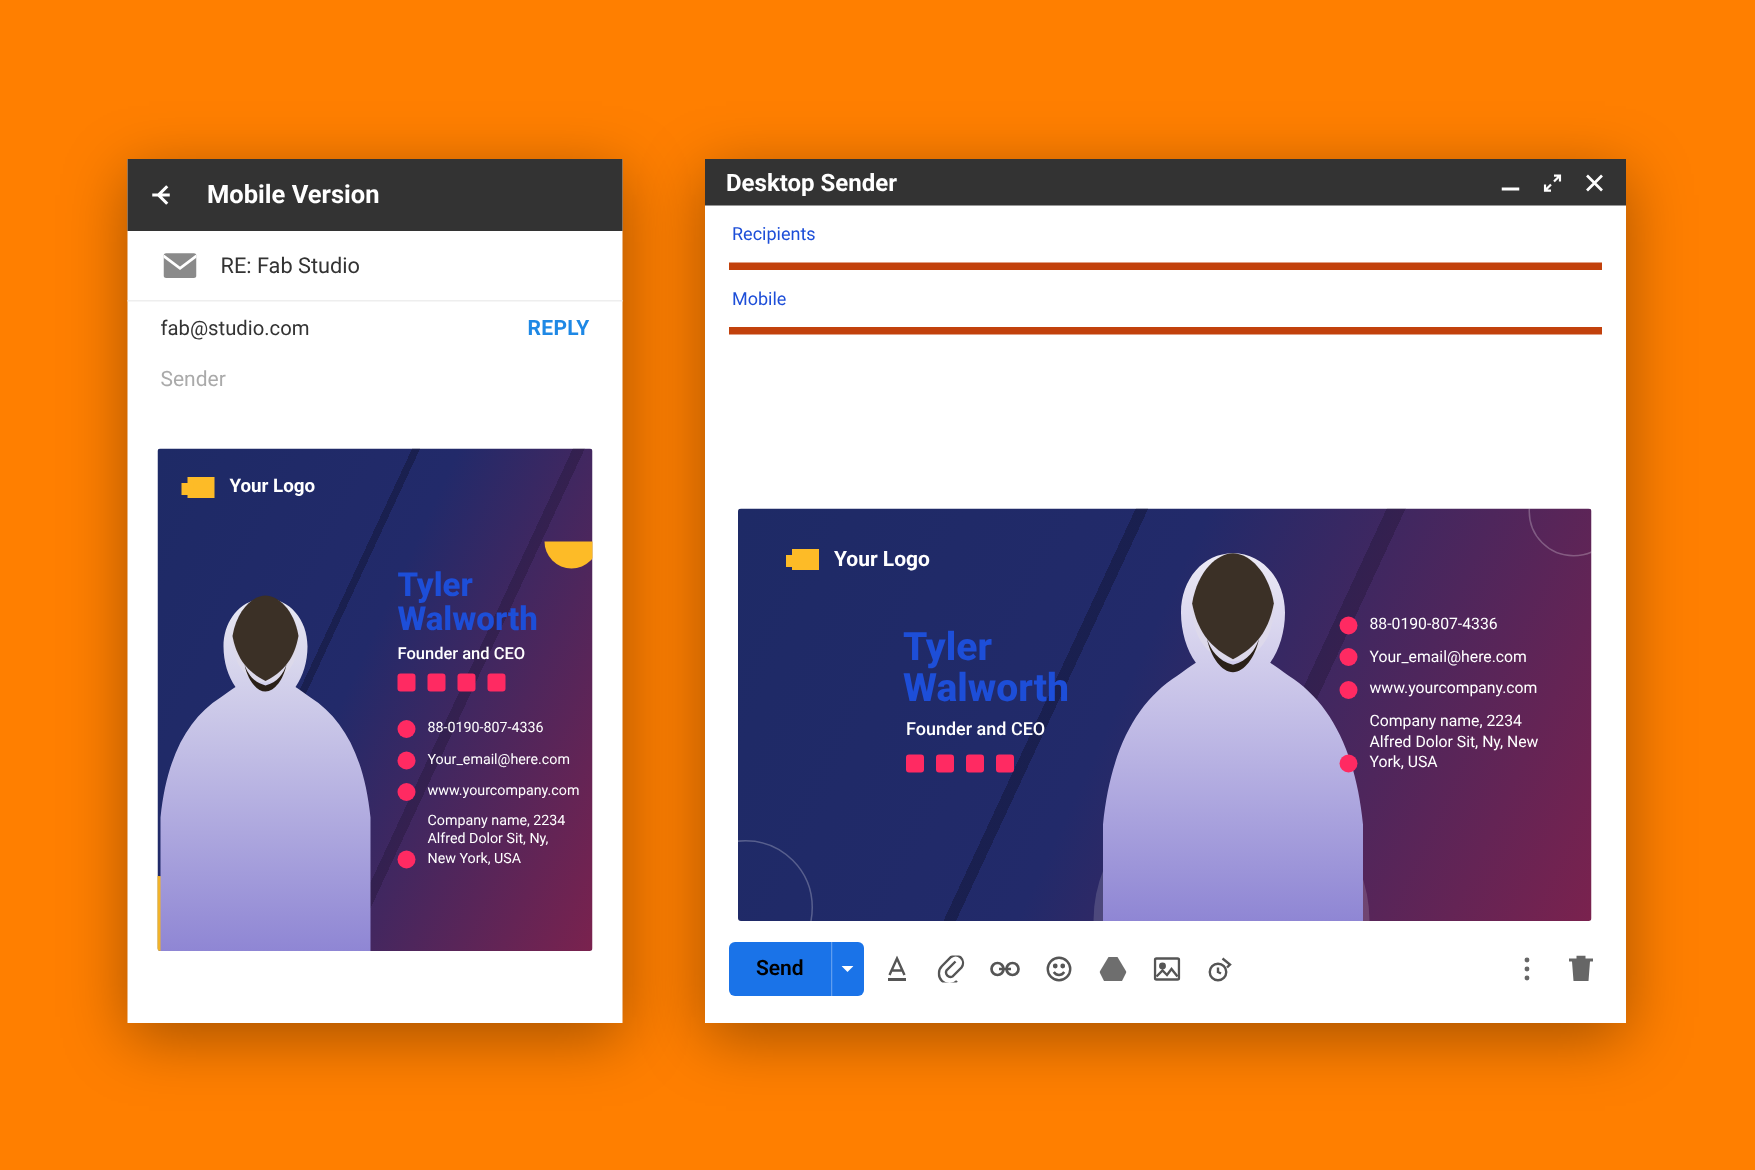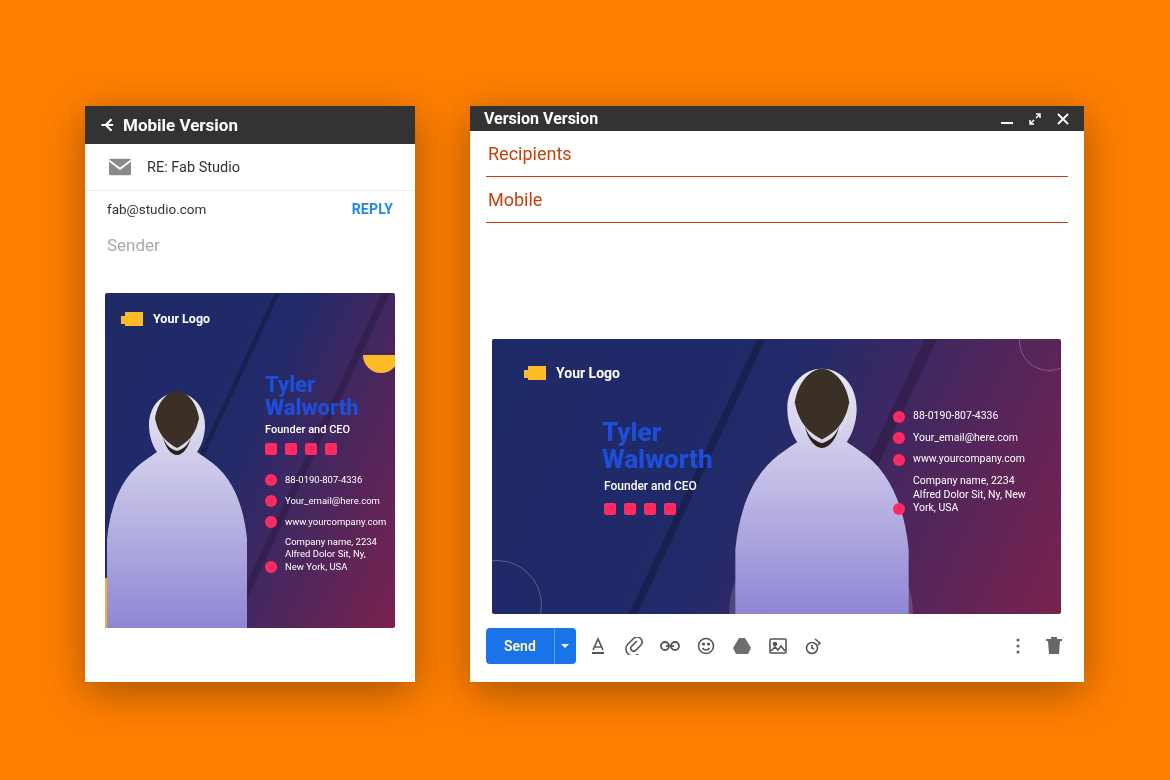--- a/index.html
+++ b/index.html
@@ -2,43 +2,43 @@
 <html><head>
 <meta charset="utf-8">
 <style>
 * { margin:0; padding:0; box-sizing:border-box; font-family:-apple-system,BlinkMacSystemFont,"Segoe UI",Roboto,Arial,sans-serif; }
 body { background:#FF7F00; width:1170px; height:780px; position:relative; overflow:hidden; }
 
 .window { position:absolute; background:#fff; box-shadow:0 10px 40px rgba(0,0,0,.35); }
 
 
 .mobile { left:85px; top:106px; width:330px; height:576px; }
-.mobile .titlebar { background:#333; color:#fff; height:38px; display:flex; align-items:center; padding:0 14px; gap:4px; }
+.mobile .titlebar { background:#333; color:#fff; height:48px; display:flex; align-items:center; padding:0 14px; gap:19px; }
 .mobile .titlebar .back { width:20px; height:20px; }
 .mobile .mtitle { font-weight:700; font-size:17px; }
 .subjectrow { display:flex; align-items:center; gap:16px; padding:14px 24px; border-bottom:1px solid #eee; color:#333; }
 .subjectrow .env { color:#777; width:22px; height:18px; }
 .subjectrow span { font-size:14.5px; }
 .fromrow { display:flex; align-items:flex-start; justify-content:space-between; padding:10px 22px 8px 22px; }
 .fromrow .left { display:flex; flex-direction:column; gap:18px; }
 .fromrow .addr { font-size:13.5px; color:#333; }
-.fromrow .sender { font-size:17px; color:#aaa; }
+.fromrow .sender { font-size:14px; color:#aaa; }
 .fromrow .reply { color:#1E88E5; font-weight:700; font-size:14px; letter-spacing:.2px; }
 
 
 .desktop { left:470px; top:106px; width:614px; height:576px; display:flex; flex-direction:column; }
 .desktop .titlebar { background:#333; color:#fff; height:40px; display:flex; align-items:center; padding:0 14px; }
 .desktop .dtitle { font-weight:700; font-size:16px; flex:1; }
 .wbtn { width:14px; height:14px; margin-left:14px; display:flex; align-items:center; justify-content:center; color:#fff; }
 .dfields { padding:0 16px; }
-.dfield { border-bottom:1px solid #c2410c; padding:12px 2px; color:#c2410c; font-size:18px; }
+.dfield { border-bottom:5px solid #c2410c; padding:12px 2px; color:#1d4ed8; font-size:12px; }
 .dbody { flex:1; padding:6px 16px 0; }
 .dfooter { display:flex; align-items:center; gap:8px; padding:14px 16px 18px; }
 .sendgrp { display:flex; }
-.sendbtn { background:#1A73E8; color:#fef9c3; border:none; border-radius:4px 0 0 4px; padding:10px 18px; font-weight:600; font-size:14px; }
+.sendbtn { background:#1A73E8; color:#000000; border:none; border-radius:4px 0 0 4px; padding:10px 18px; font-weight:600; font-size:14px; }
 .senddd { background:#1A73E8; color:#fff; border:none; border-left:1px solid rgba(255,255,255,.3); border-radius:0 4px 4px 0; width:22px; display:flex; align-items:center; justify-content:center; }
 .ticon { width:28px; height:28px; color:#666; display:flex; align-items:center; justify-content:center; }
 .spacer { flex:1; }
 
 
 .card { position:relative; border-radius:2px; overflow:hidden; }
 .card.mobile-card { margin:30px 20px 0; width:290px; height:335px; }
 .card.desk-card { margin:110px 6px 0; width:569px; height:275px; }
 .cardbg { position:absolute; inset:0; background:linear-gradient(115deg,#1e2a66 0%,#222a6a 45%,#7a224e 100%); }
 .diag { position:absolute; inset:-10%; background:linear-gradient(115deg,transparent 40%,rgba(0,0,0,.25) 40%,rgba(0,0,0,.25) 41%,transparent 41%, transparent 60%, rgba(0,0,0,.18) 60%, rgba(0,0,0,.18) 61.5%, transparent 61.5%); }
@@ -157,21 +157,21 @@
       <div class="crow">
           <div class="cbullet"></div>
           <span>Company name, 2234 Alfred Dolor Sit, Ny, New York, USA</span>
         </div>
     </div>
   </div>
 </div>
 
 <div class="window desktop">
   <div class="titlebar">
-    <div class="dtitle">Version Version</div>
+    <div class="dtitle">Desktop Sender</div>
     <div class="wbtn">
         <svg width="12" height="12">
           <rect x="0" y="9" width="12" height="2" fill="#fff"></rect>
         </svg>
       </div>
     <div class="wbtn">
         <svg width="12" height="12" viewBox="0 0 12 12" stroke="#fff" stroke-width="1.5" fill="none">
           <path d="M1 11L5 7M11 1L7 5M7 1h4v4M5 11H1V7"></path>
         </svg>
       </div>

